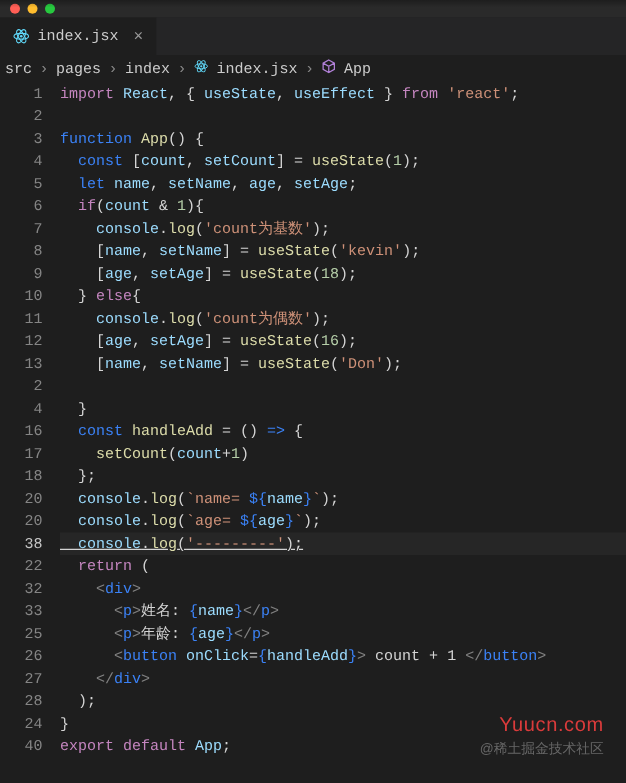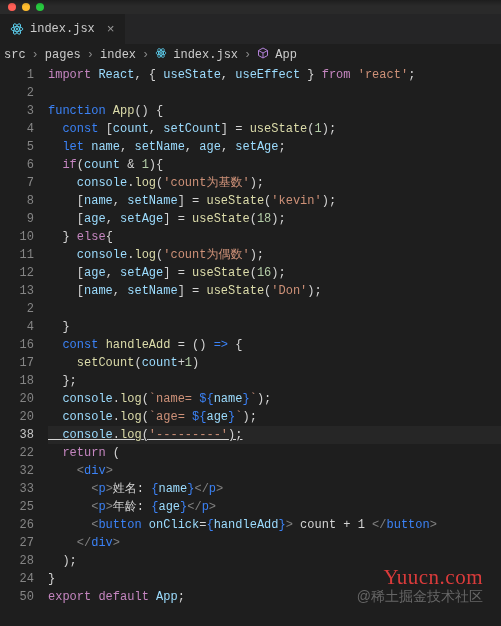--- a/index.html
+++ b/index.html
@@ -85,30 +85,30 @@
   .k-fn { color: #dcdcaa; }
   .k-str { color: #ce9178; }
   .k-num { color: #b5cea8; }
   .k-punc { color: #d4d4d4; }
   .k-grey { color: #808080; }
   .watermark {
     position: absolute;
     right: 18px;
     bottom: 36px;
     color: #da3b3b;
-    font-size: 21px;
-    font-family: Liberation Serif, serif;
+    font-size: 16px;
+    font-family: Liberation Sans, sans-serif;
     letter-spacing: 0.5px;
   }
   .footermark {
     position: absolute;
     right: 18px;
     bottom: 20px;
     color: #666;
-    font-size: 14px;
+    font-size: 11px;
     font-family: "Microsoft YaHei", sans-serif;
   }
   .topshadow {
     position:absolute; top:0; left:0; right:0; height:6px;
     background: linear-gradient(#000,transparent);
     opacity:0.3;
   }
 </style>
 </head>
 <body>
@@ -188,19 +188,19 @@
       <div class="lineno">20</div>
       <div class="lineno active">38</div>
       <div class="lineno">22</div>
       <div class="lineno">32</div>
       <div class="lineno">33</div>
       <div class="lineno">25</div>
       <div class="lineno">26</div>
       <div class="lineno">27</div>
       <div class="lineno">28</div>
       <div class="lineno">24</div>
-      <div class="lineno">50</div>
+      <div class="lineno">40</div>
     </div>
   <div class="code" id="code"><div class="codeline"><span class="k-purple">import</span> <span class="k-lightblue">React</span><span class="k-punc">, { </span><span class="k-lightblue">useState</span><span class="k-punc">, </span><span class="k-lightblue">useEffect</span><span class="k-punc"> } </span><span class="k-purple">from</span> <span class="k-str">'react'</span><span class="k-punc">;</span></div><div class="codeline"></div><div class="codeline"><span class="k-blue">function</span> <span class="k-fn">App</span><span class="k-punc">() {</span></div><div class="codeline">  <span class="k-blue">const</span> <span class="k-punc">[</span><span class="k-lightblue">count</span><span class="k-punc">, </span><span class="k-lightblue">setCount</span><span class="k-punc">] = </span><span class="k-fn">useState</span><span class="k-punc">(</span><span class="k-num">1</span><span class="k-punc">);</span></div><div class="codeline">  <span class="k-blue">let</span> <span class="k-lightblue">name</span><span class="k-punc">, </span><span class="k-lightblue">setName</span><span class="k-punc">, </span><span class="k-lightblue">age</span><span class="k-punc">, </span><span class="k-lightblue">setAge</span><span class="k-punc">;</span></div><div class="codeline">  <span class="k-purple">if</span><span class="k-punc">(</span><span class="k-lightblue">count</span> <span class="k-punc">&amp;</span> <span class="k-num">1</span><span class="k-punc">){</span></div><div class="codeline">    <span class="k-lightblue">console</span><span class="k-punc">.</span><span class="k-fn">log</span><span class="k-punc">(</span><span class="k-str">'count为基数'</span><span class="k-punc">);</span></div><div class="codeline">    <span class="k-punc">[</span><span class="k-lightblue">name</span><span class="k-punc">, </span><span class="k-lightblue">setName</span><span class="k-punc">] = </span><span class="k-fn">useState</span><span class="k-punc">(</span><span class="k-str">'kevin'</span><span class="k-punc">);</span></div><div class="codeline">    <span class="k-punc">[</span><span class="k-lightblue">age</span><span class="k-punc">, </span><span class="k-lightblue">setAge</span><span class="k-punc">] = </span><span class="k-fn">useState</span><span class="k-punc">(</span><span class="k-num">18</span><span class="k-punc">);</span></div><div class="codeline">  <span class="k-punc">}</span> <span class="k-purple">else</span><span class="k-punc">{</span></div><div class="codeline">    <span class="k-lightblue">console</span><span class="k-punc">.</span><span class="k-fn">log</span><span class="k-punc">(</span><span class="k-str">'count为偶数'</span><span class="k-punc">);</span></div><div class="codeline">    <span class="k-punc">[</span><span class="k-lightblue">age</span><span class="k-punc">, </span><span class="k-lightblue">setAge</span><span class="k-punc">] = </span><span class="k-fn">useState</span><span class="k-punc">(</span><span class="k-num">16</span><span class="k-punc">);</span></div><div class="codeline">    <span class="k-punc">[</span><span class="k-lightblue">name</span><span class="k-punc">, </span><span class="k-lightblue">setName</span><span class="k-punc">] = </span><span class="k-fn">useState</span><span class="k-punc">(</span><span class="k-str">'Don'</span><span class="k-punc">);</span></div><div class="codeline"></div><div class="codeline">  <span class="k-punc">}</span></div><div class="codeline">  <span class="k-blue">const</span> <span class="k-fn">handleAdd</span> <span class="k-punc">= () </span><span class="k-blue">=&gt;</span><span class="k-punc"> {</span></div><div class="codeline">    <span class="k-fn">setCount</span><span class="k-punc">(</span><span class="k-lightblue">count</span><span class="k-punc">+</span><span class="k-num">1</span><span class="k-punc">)</span></div><div class="codeline">  <span class="k-punc">};</span></div><div class="codeline">  <span class="k-lightblue">console</span><span class="k-punc">.</span><span class="k-fn">log</span><span class="k-punc">(</span><span class="k-str">`name= </span><span class="k-blue">${</span><span class="k-lightblue">name</span><span class="k-blue">}</span><span class="k-str">`</span><span class="k-punc">);</span></div><div class="codeline">  <span class="k-lightblue">console</span><span class="k-punc">.</span><span class="k-fn">log</span><span class="k-punc">(</span><span class="k-str">`age= </span><span class="k-blue">${</span><span class="k-lightblue">age</span><span class="k-blue">}</span><span class="k-str">`</span><span class="k-punc">);</span></div><div class="codeline active">  <span class="k-lightblue">console</span><span class="k-punc">.</span><span class="k-fn">log</span><span class="k-punc">(</span><span class="k-str">'---------'</span><span class="k-punc">);</span></div><div class="codeline">  <span class="k-purple">return</span> <span class="k-punc">(</span></div><div class="codeline">    <span class="k-grey">&lt;</span><span class="k-blue">div</span><span class="k-grey">&gt;</span></div><div class="codeline">      <span class="k-grey">&lt;</span><span class="k-blue">p</span><span class="k-grey">&gt;</span><span class="k-punc">姓名: </span><span class="k-blue">{</span><span class="k-lightblue">name</span><span class="k-blue">}</span><span class="k-grey">&lt;/</span><span class="k-blue">p</span><span class="k-grey">&gt;</span></div><div class="codeline">      <span class="k-grey">&lt;</span><span class="k-blue">p</span><span class="k-grey">&gt;</span><span class="k-punc">年龄: </span><span class="k-blue">{</span><span class="k-lightblue">age</span><span class="k-blue">}</span><span class="k-grey">&lt;/</span><span class="k-blue">p</span><span class="k-grey">&gt;</span></div><div class="codeline">      <span class="k-grey">&lt;</span><span class="k-blue">button</span> <span class="k-lightblue">onClick</span><span class="k-punc">=</span><span class="k-blue">{</span><span class="k-lightblue">handleAdd</span><span class="k-blue">}</span><span class="k-grey">&gt;</span><span class="k-punc"> count + 1 </span><span class="k-grey">&lt;/</span><span class="k-blue">button</span><span class="k-grey">&gt;</span></div><div class="codeline">    <span class="k-grey">&lt;/</span><span class="k-blue">div</span><span class="k-grey">&gt;</span></div><div class="codeline">  <span class="k-punc">);</span></div><div class="codeline"><span class="k-punc">}</span></div><div class="codeline"><span class="k-purple">export</span> <span class="k-purple">default</span> <span class="k-lightblue">App</span><span class="k-punc">;</span></div></div>
 </div>
 
 <div class="watermark">Yuucn.com</div>
 <div class="footermark">@稀土掘金技术社区</div>
 
 </body></html>

